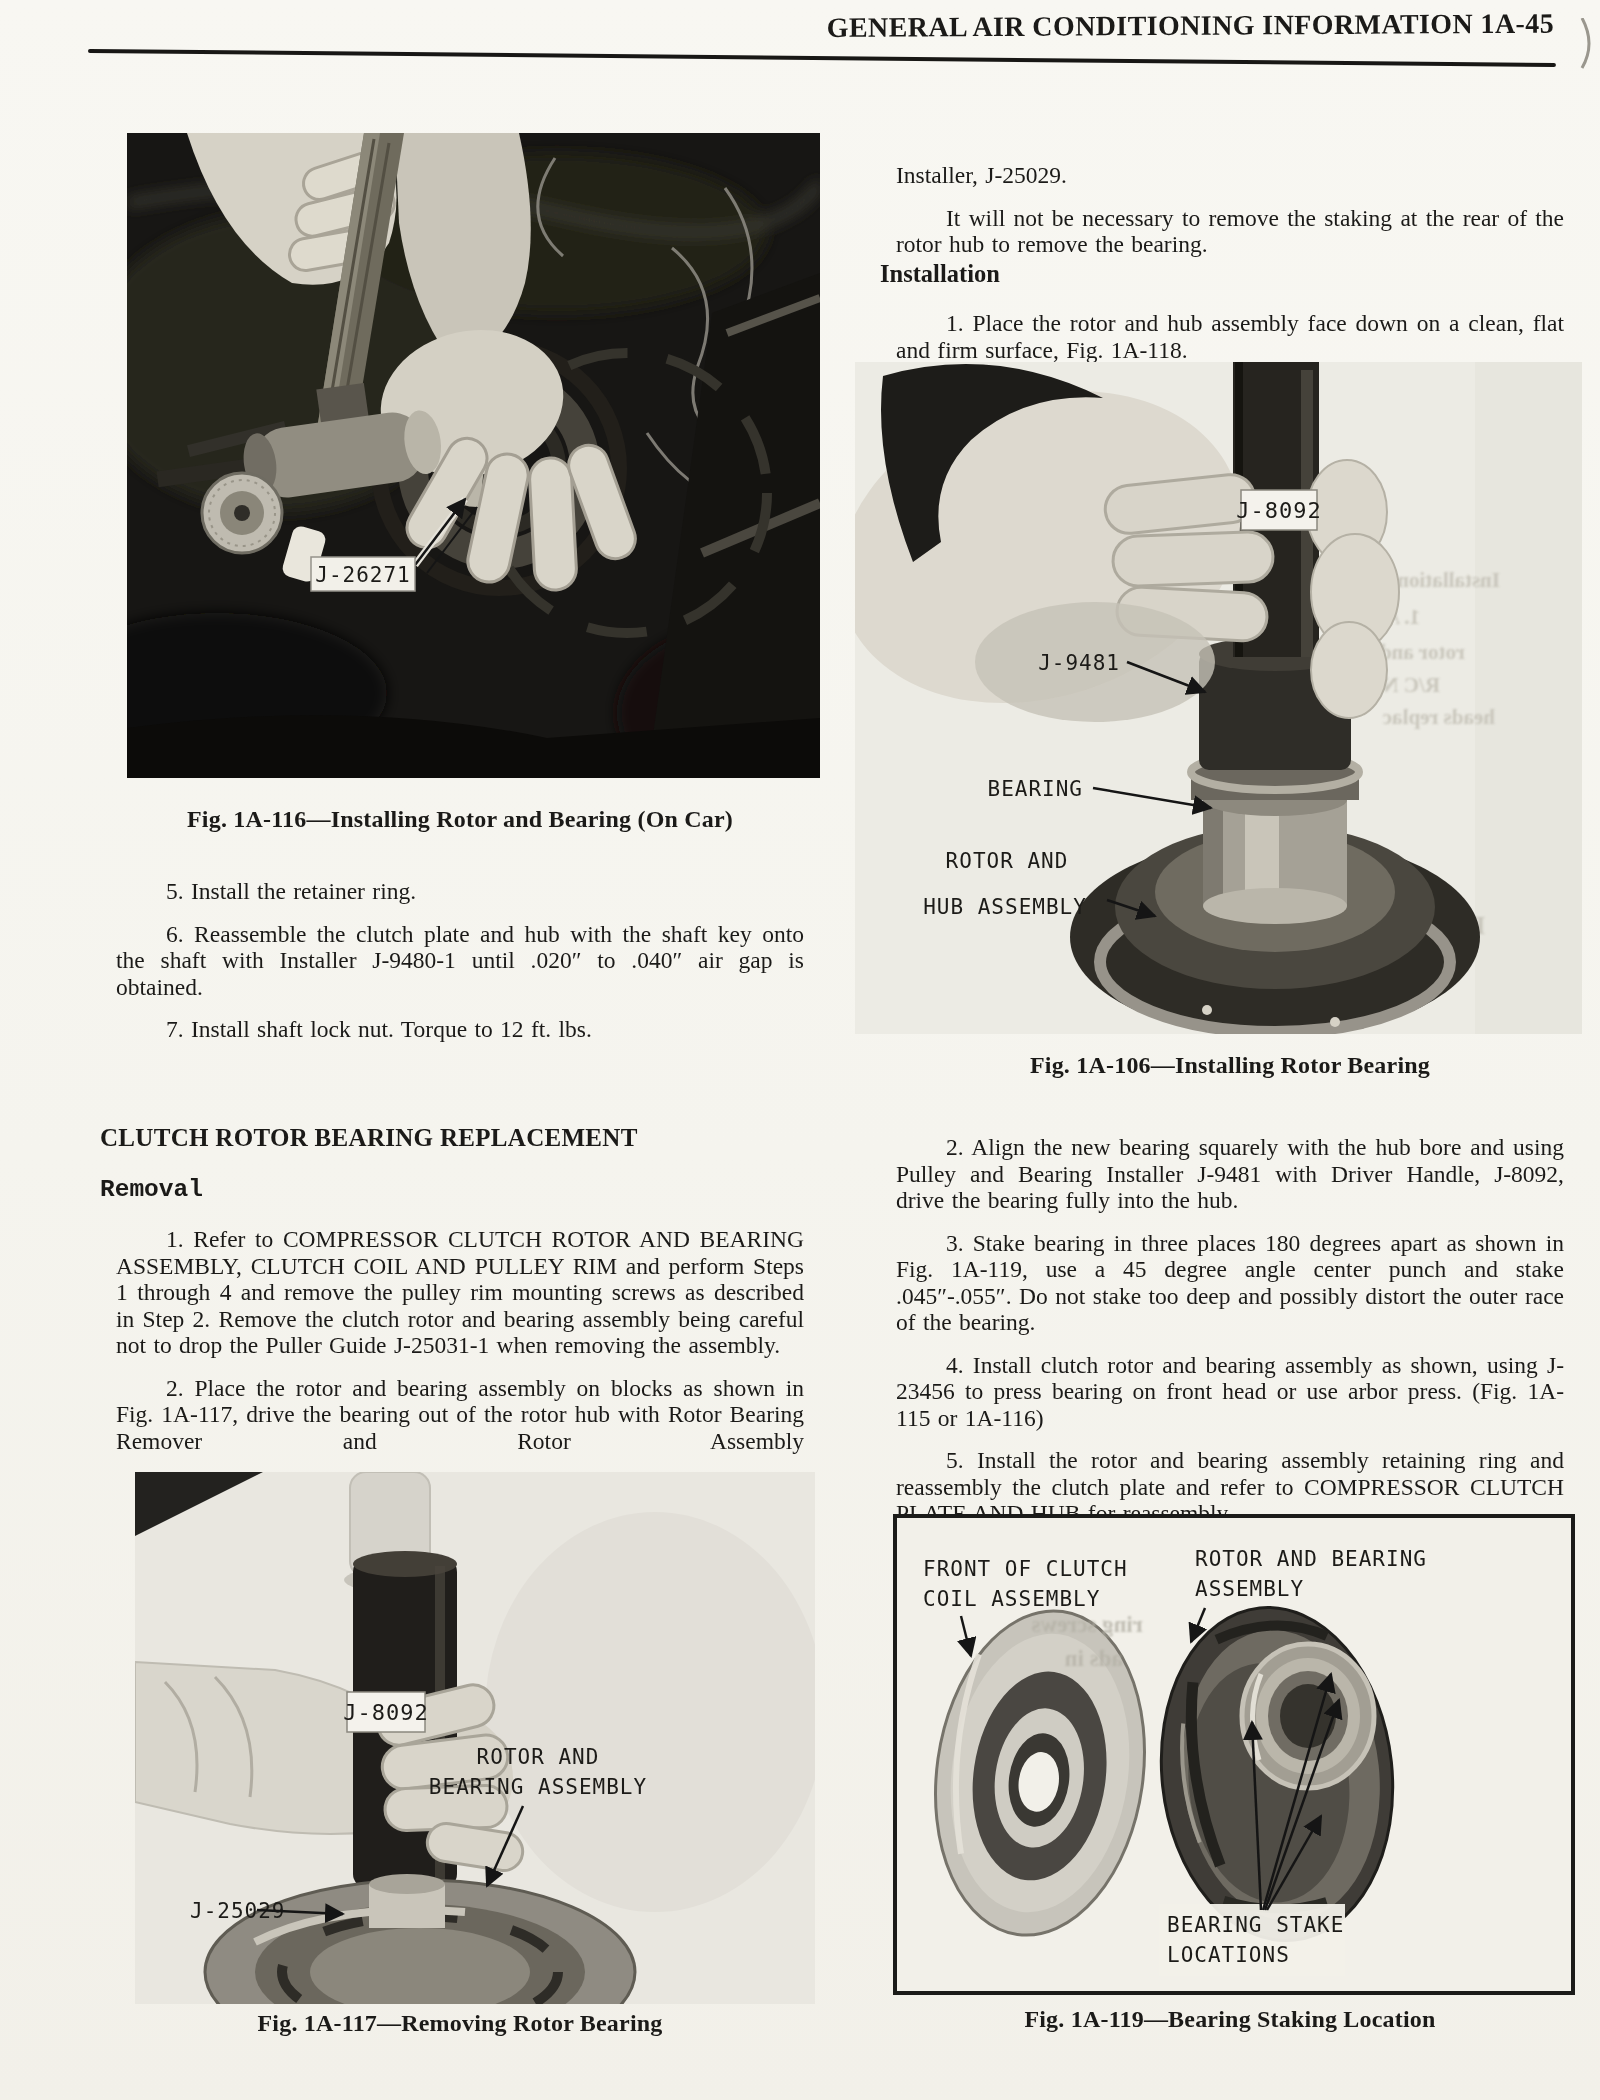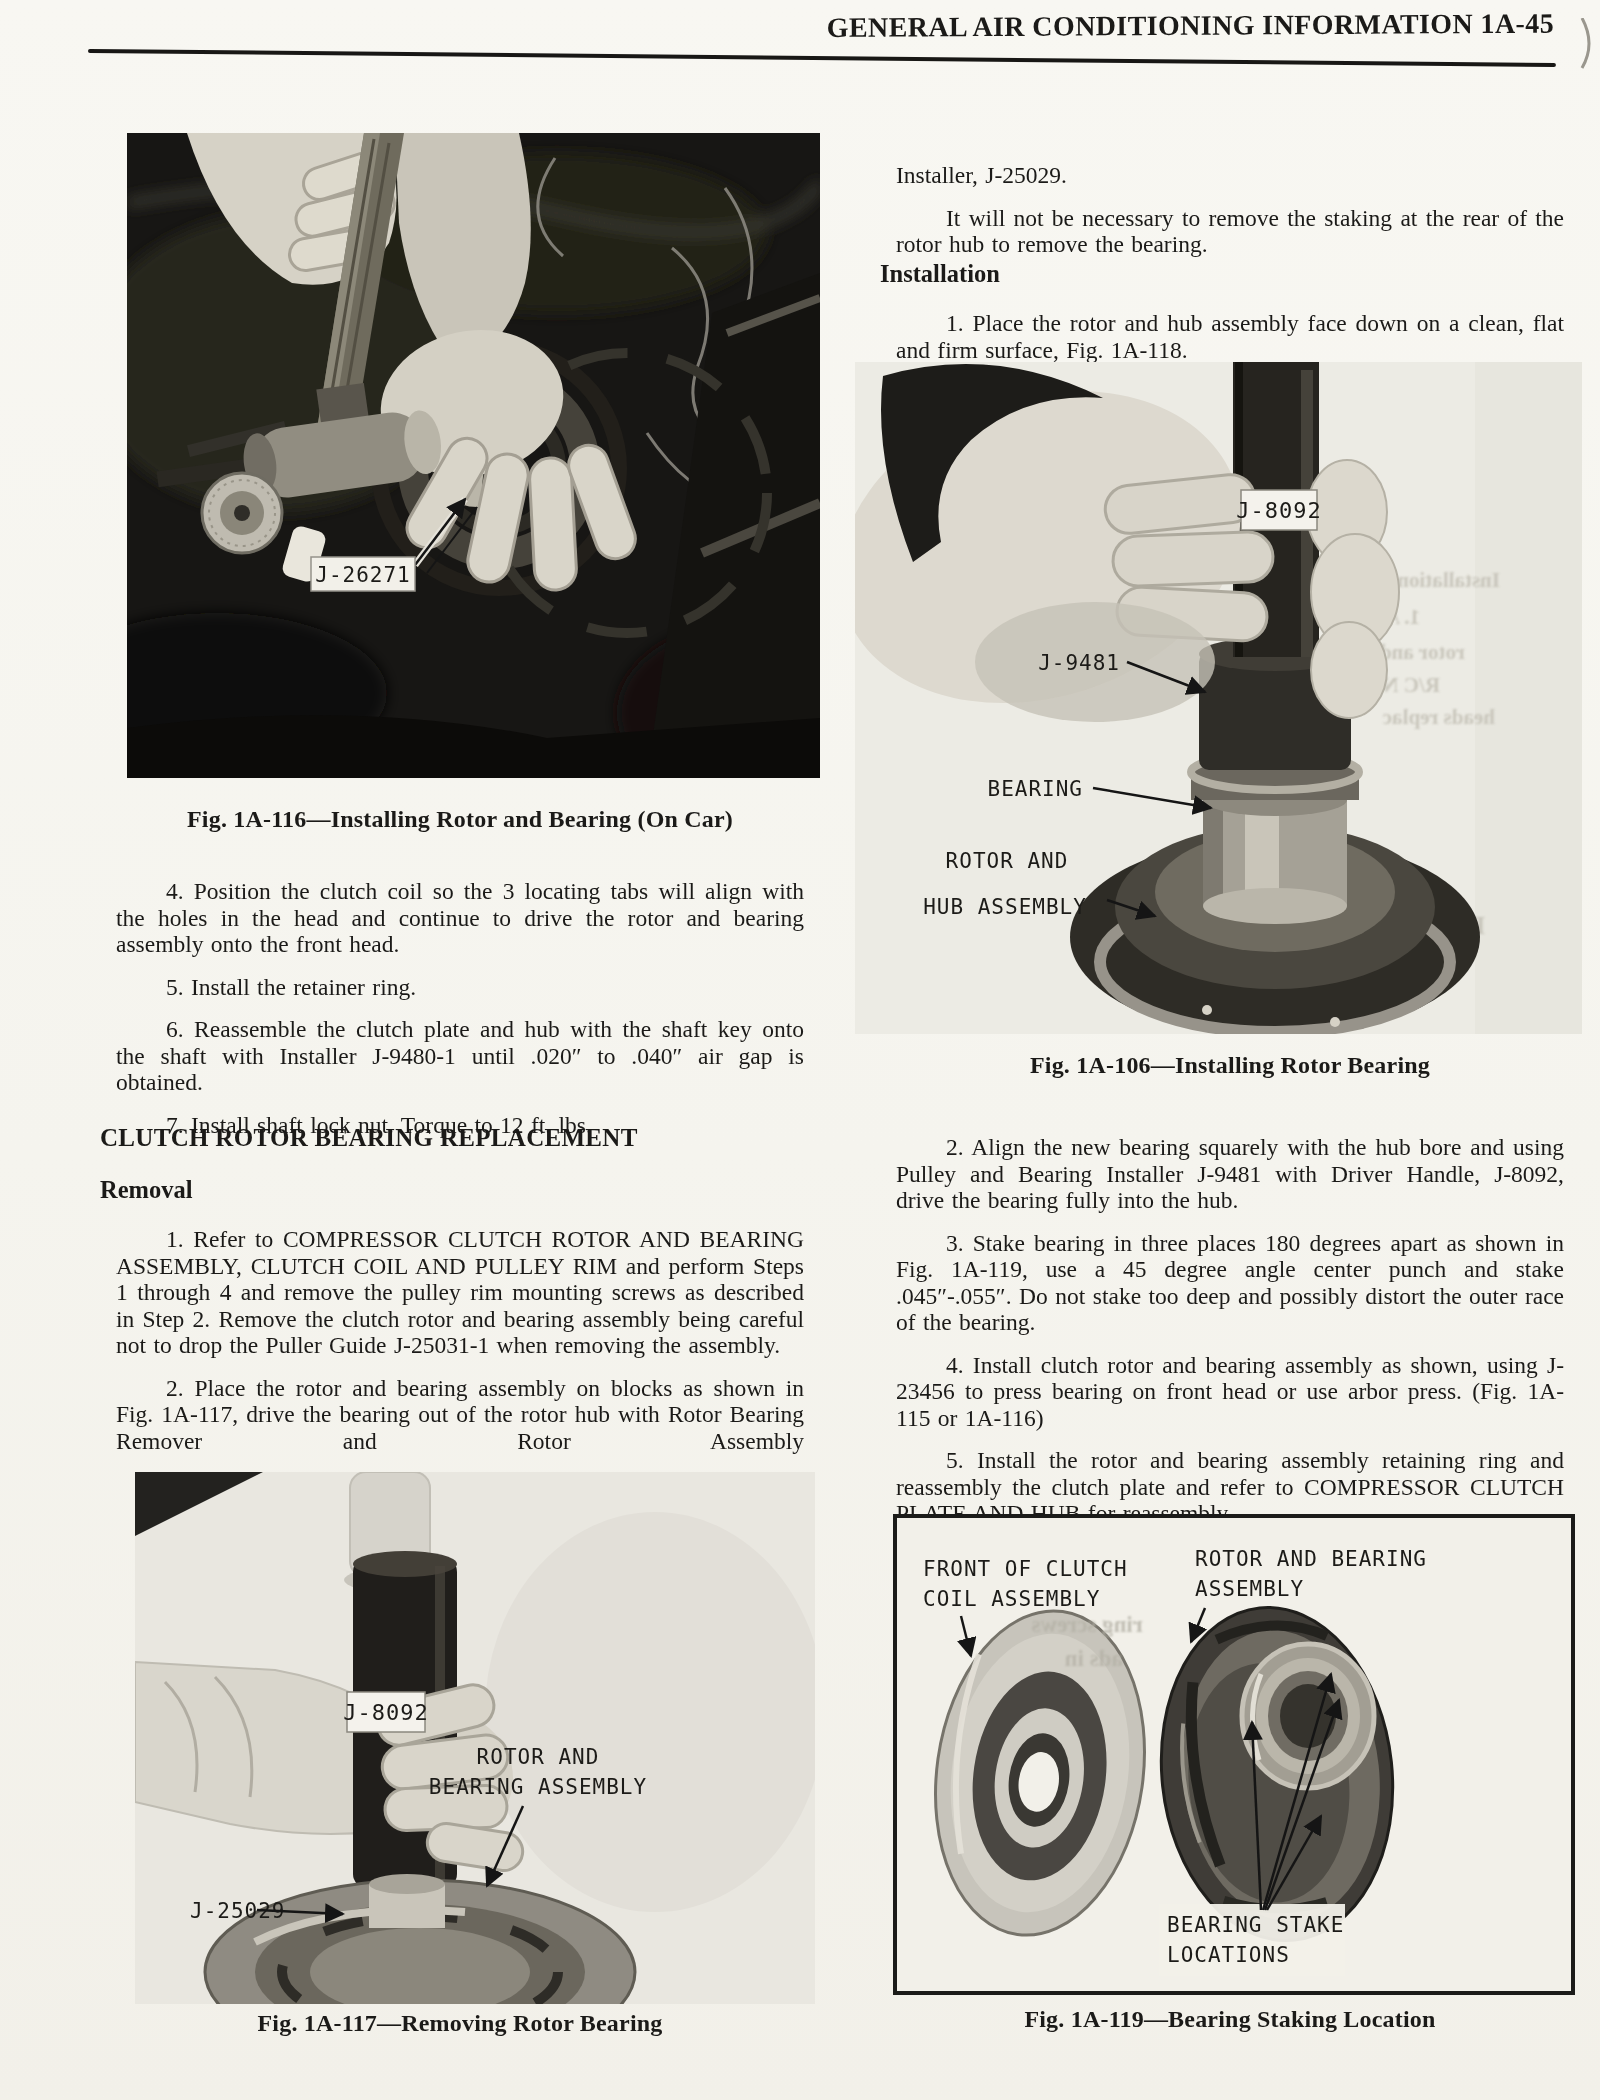--- a/index.html
+++ b/index.html
@@ -124,28 +124,27 @@
       <line x1="288" y1="432" x2="338" y2="366" stroke="#151515" stroke-width="2.5" marker-end="url(#ah116)"></line>
       <line x1="300" y1="440" x2="350" y2="374" stroke="#151515" stroke-width="2"></line>
       <rect x="184" y="424" width="104" height="34" fill="#f2f0e9" stroke="#95928a" stroke-width="1.5"></rect>
       <text class="lbl" x="236" y="449" font-size="21" text-anchor="middle">J-26271</text>
     </g>
   </svg>
 
   <div class="caption" style="left:100px; top:806px; width:720px;">Fig. 1A-116—Installing Rotor and Bearing (On Car)</div>
 
   <div class="tb" style="left:100px; top:862px; width:720px;">
-    <p class="step">4. Position the clutch coil so the 3 locating tabs will align with the holes in the head and continue to drive the rotor and bearing assembly onto the front head.</p>
     <p class="step">5. Install the retainer ring.</p>
     <p class="step">6. Reassemble the clutch plate and hub with the shaft key onto the shaft with Installer J-9480-1 until .020″ to .040″ air gap is obtained.</p>
     <p class="step">7. Install shaft lock nut. Torque to 12 ft. lbs.</p>
   </div>
 
   <div class="h-section" style="left:100px; top:1124px; width:720px;">CLUTCH ROTOR BEARING REPLACEMENT</div>
-  <div class="h-sub" style="left:100px; top:1176px;">Removal</div>
+  <div class="h-sub" style="left:100px; top:1176px;font-family:Liberation Mono, monospace;">Removal</div>
 
   <div class="tb" style="left:100px; top:1210px; width:720px;">
     <p class="step">1. Refer to COMPRESSOR CLUTCH ROTOR AND BEARING ASSEMBLY, CLUTCH COIL AND PULLEY RIM and perform Steps 1 through 4 and remove the pulley rim mounting screws as described in Step 2. Remove the clutch rotor and bearing assembly being careful not to drop the Puller Guide J-25031-1 when removing the assembly.</p>
     <p class="step runover">2. Place the rotor and bearing assembly on blocks as shown in Fig. 1A-117, drive the bearing out of the rotor hub with Rotor Bearing Remover and Rotor Assembly</p>
   </div>
 
   <svg class="photo" style="left:135px; top:1472px;" width="680" height="532" viewBox="0 0 680 532">
     <defs>
       <marker id="ah117" viewBox="0 0 10 10" refX="9" refY="5" markerWidth="8" markerHeight="8" orient="auto-start-reverse">
         <path d="M0,0 L10,5 L0,10 z" fill="#151515"></path>

